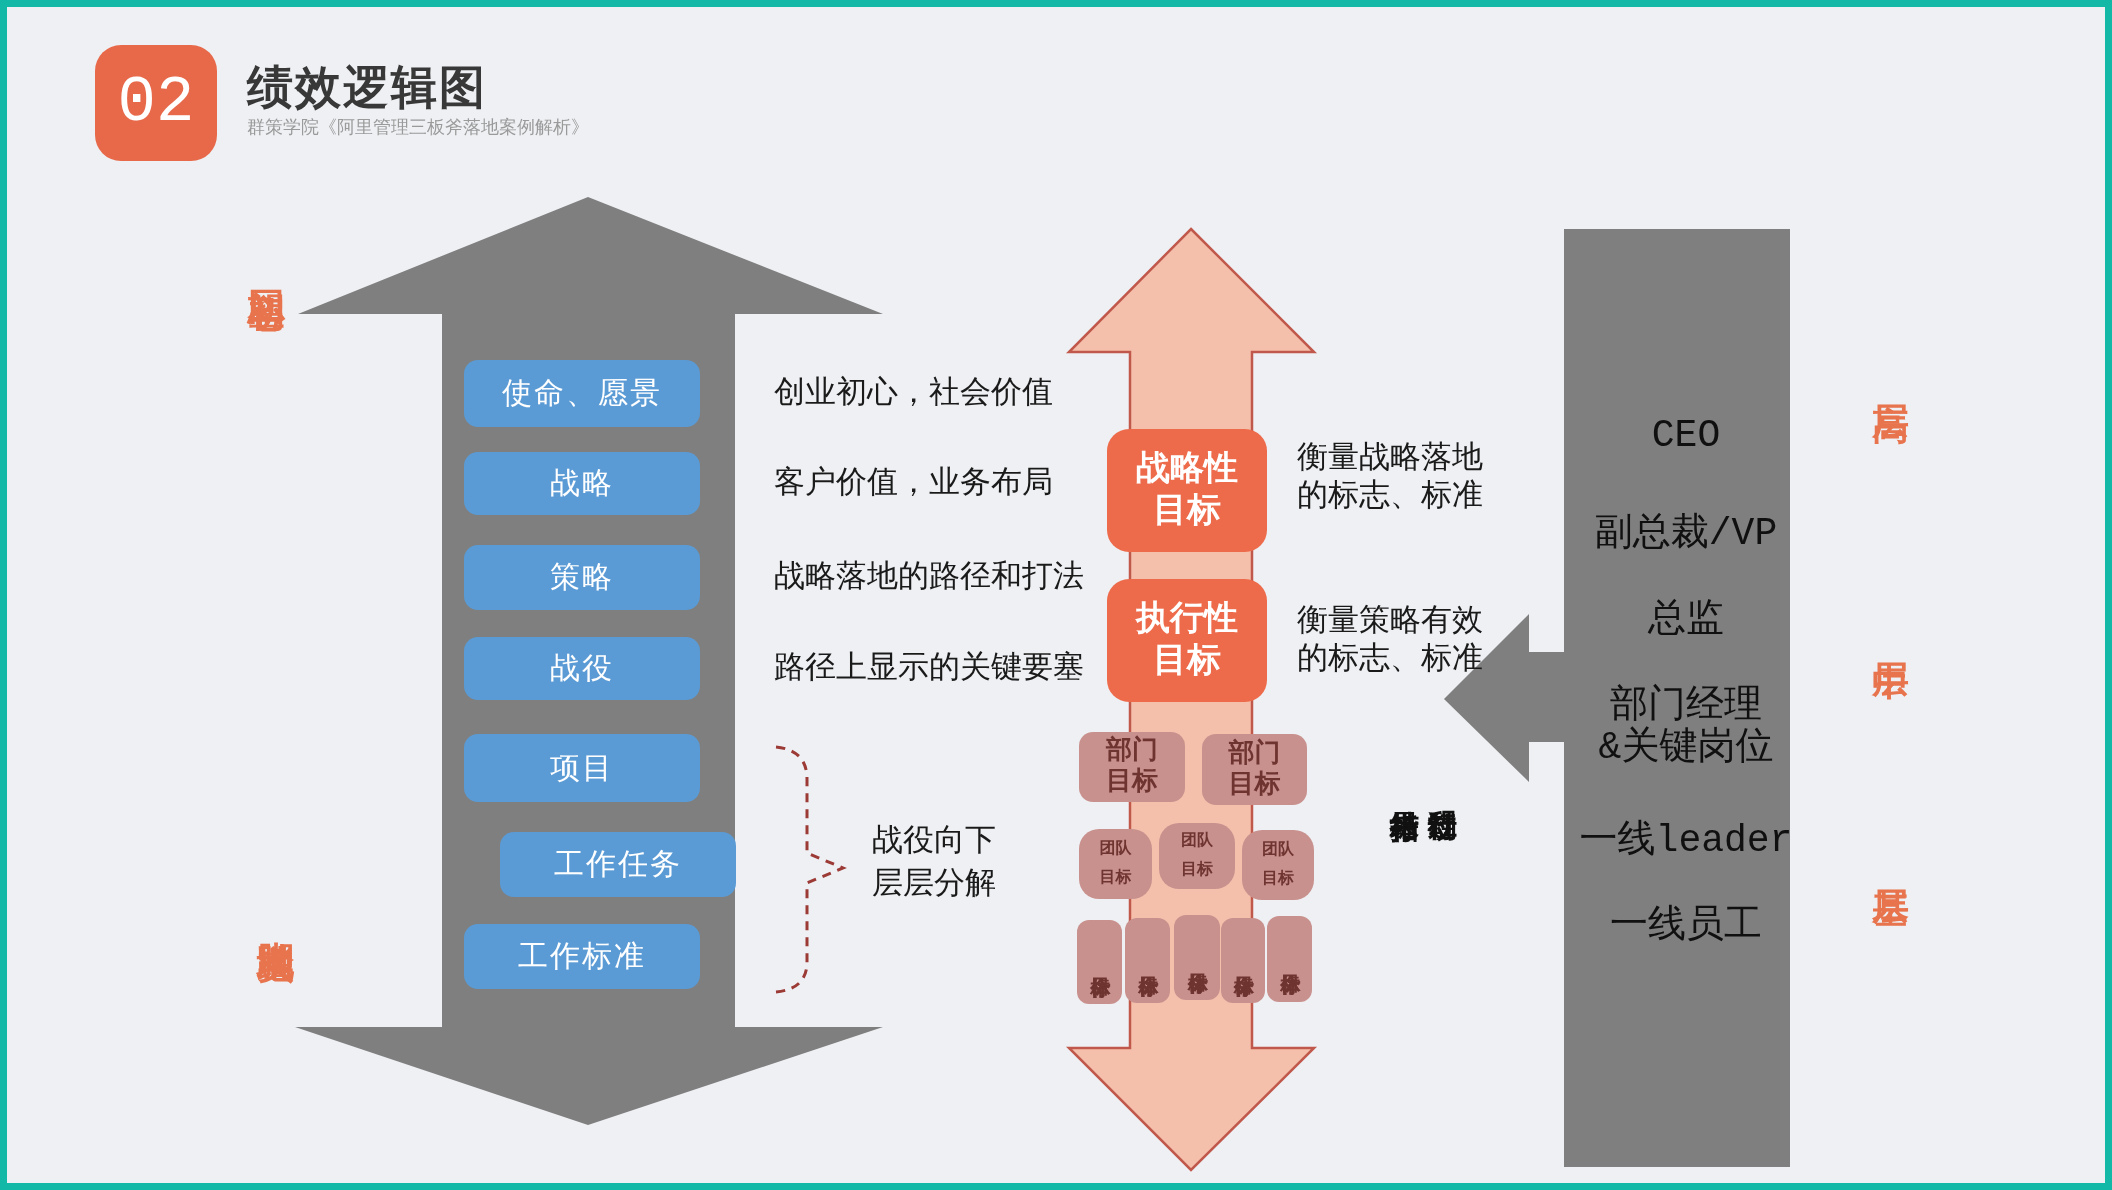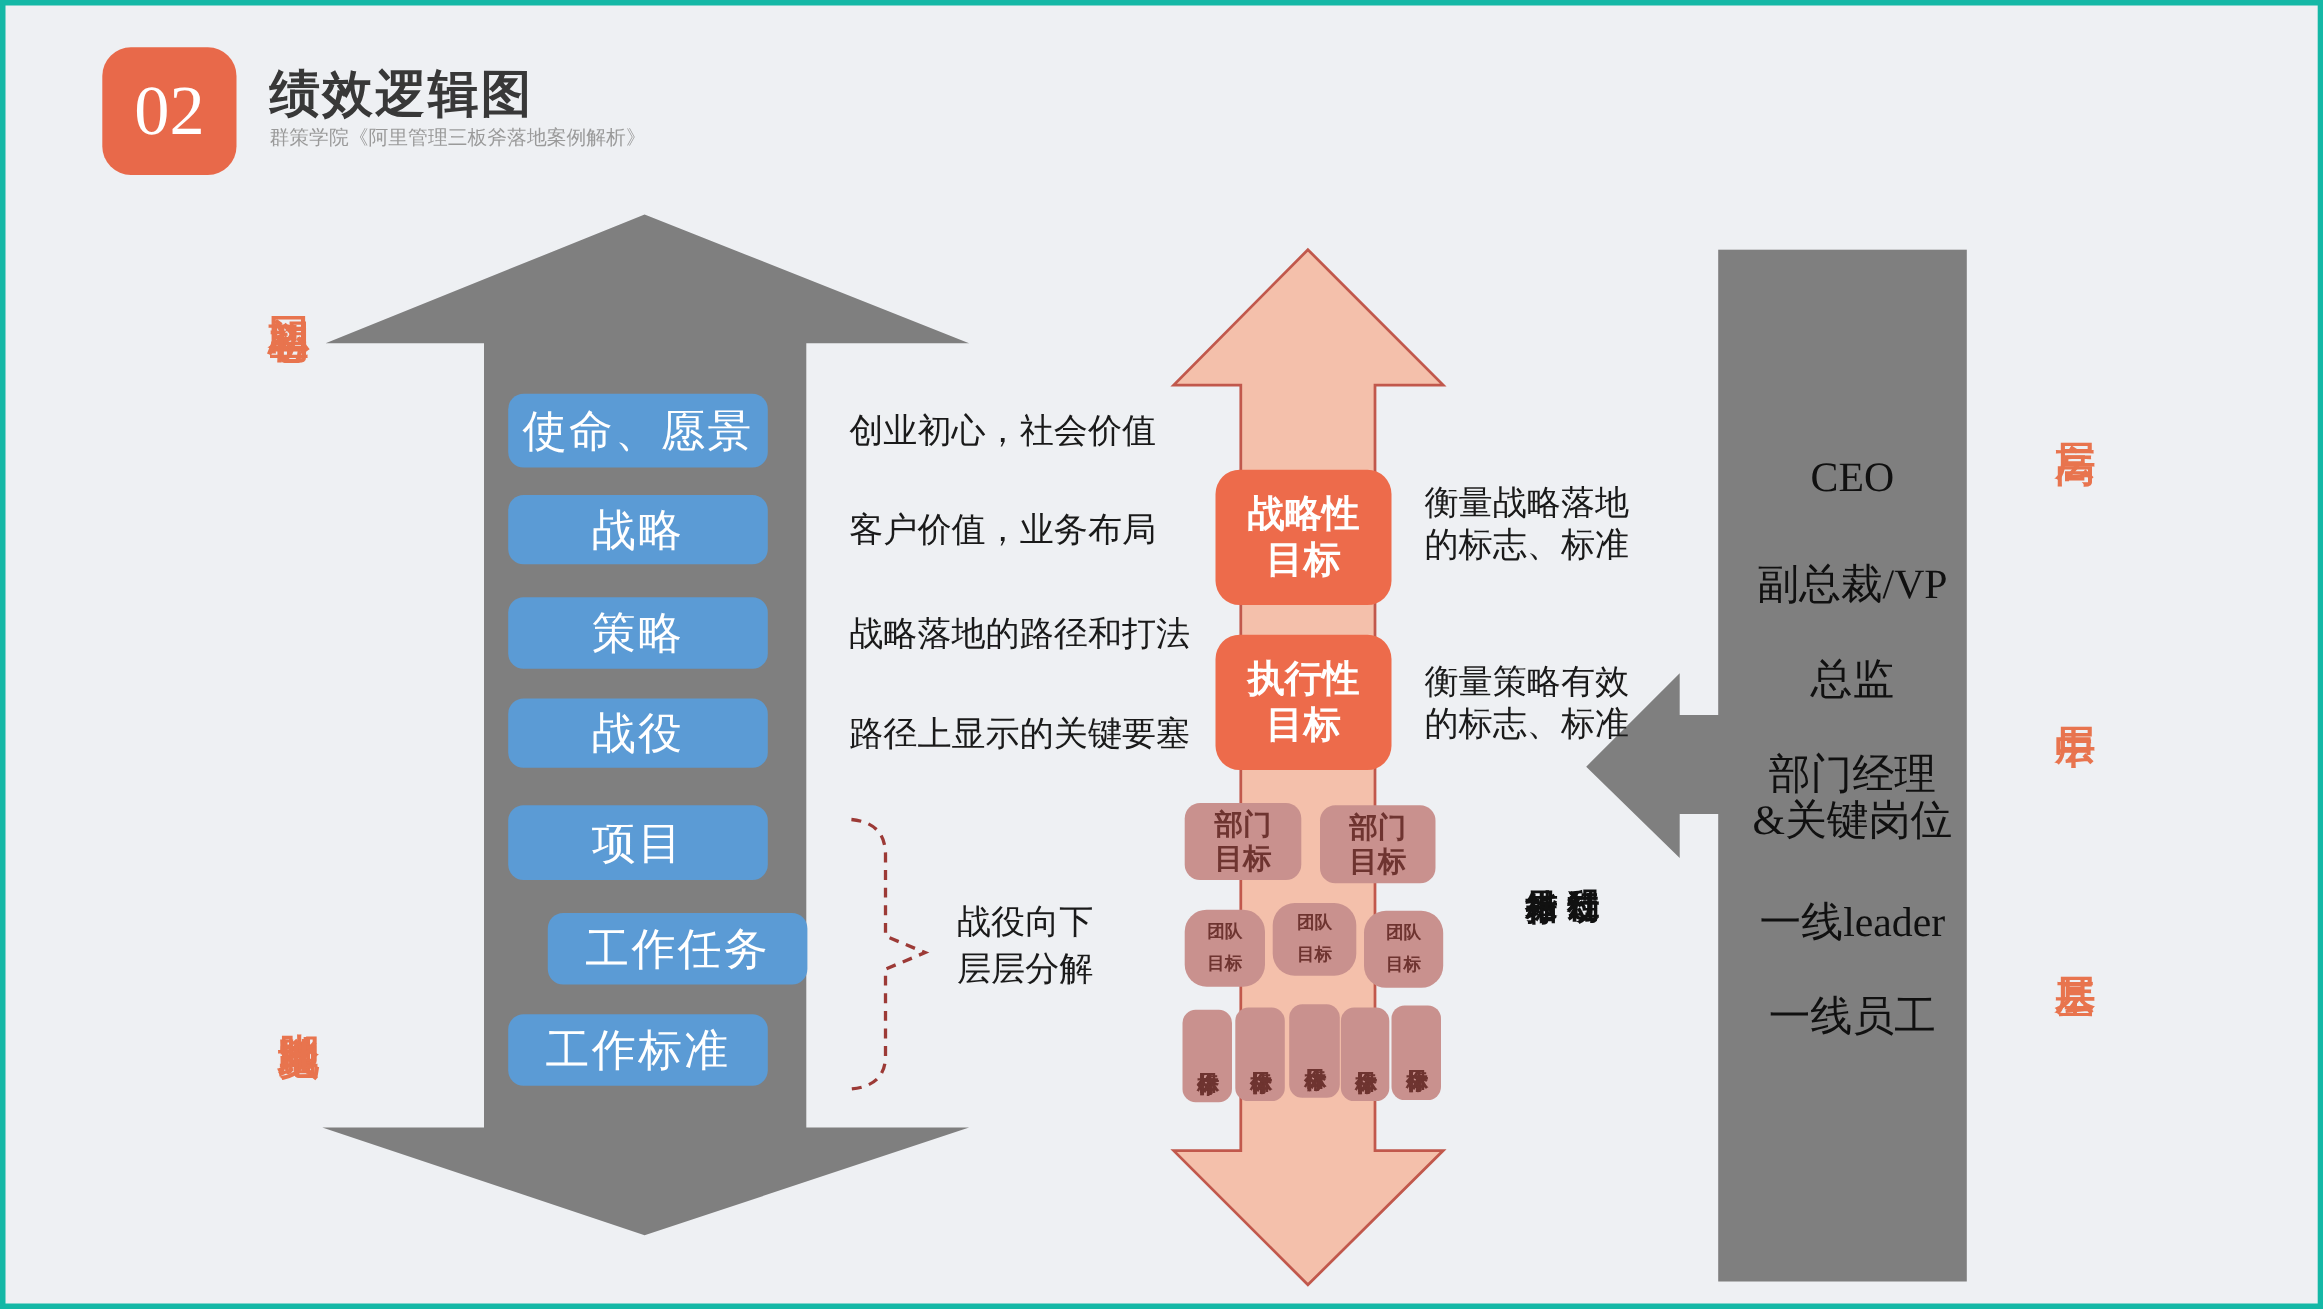--- a/index.html
+++ b/index.html
@@ -1,39 +1,39 @@
 <!DOCTYPE html>
 <html><head>
 <meta charset="utf-8">
 <style>
   html,body{margin:0;padding:0;background:#e2e4e7;}
   .slide{
     position:relative;width:2112px;height:1190px;overflow:hidden;
-    background:#eef0f3;border:5px solid #14b8a6;box-sizing:border-box;
-    font-family:Liberation Serif, serif;
+    background:#eef0f3;border:7px solid #14b8a6;box-sizing:border-box;
+    font-family:Liberation Mono, monospace;
   }
   .abs{position:absolute;}
   .ml{white-space:pre-line;}
   #shapes{position:absolute;left:0;top:0;z-index:0;}
   .overlay{position:absolute;left:0;top:0;width:100%;height:100%;z-index:1;}
 
   .badge{
     left:88px;top:38px;width:122px;height:116px;background:#E8694A;border-radius:26px;
     color:#fff;font-size:64px;display:flex;align-items:center;justify-content:center;
   }
   .title{left:240px;top:50px;font-size:46px;font-weight:bold;color:#383838;letter-spacing:2px;}
   .subtitle{left:240px;top:108px;font-size:18px;color:#9a9a9a;}
 
   .vlabel{
     writing-mode:vertical-rl;text-orientation:upright;
     color:#E8744E;font-weight:bold;font-size:37px;line-height:1.0;letter-spacing:1px;
   }
   .blue-box{
     left:457px;width:236px;background:#5B9BD5;border-radius:14px;color:#fff;
-    font-size:40px;display:flex;align-items:center;justify-content:center;letter-spacing:2px;
+    font-size:30px;display:flex;align-items:center;justify-content:center;letter-spacing:2px;
   }
   .desc{left:767px;font-size:31px;color:#1a1a1a;height:38px;line-height:38px;}
   .brace-note{left:865px;font-size:31px;color:#1a1a1a;}
 
   .goal-box{
     left:1100px;width:160px;height:123px;background:#ED6B4B;border-radius:22px;color:#fff;
     font-weight:bold;font-size:34px;line-height:42px;text-align:center;
     display:flex;align-items:center;justify-content:center;
   }
   .goal-note{left:1290px;width:240px;font-size:31px;line-height:38px;color:#1a1a1a;}

